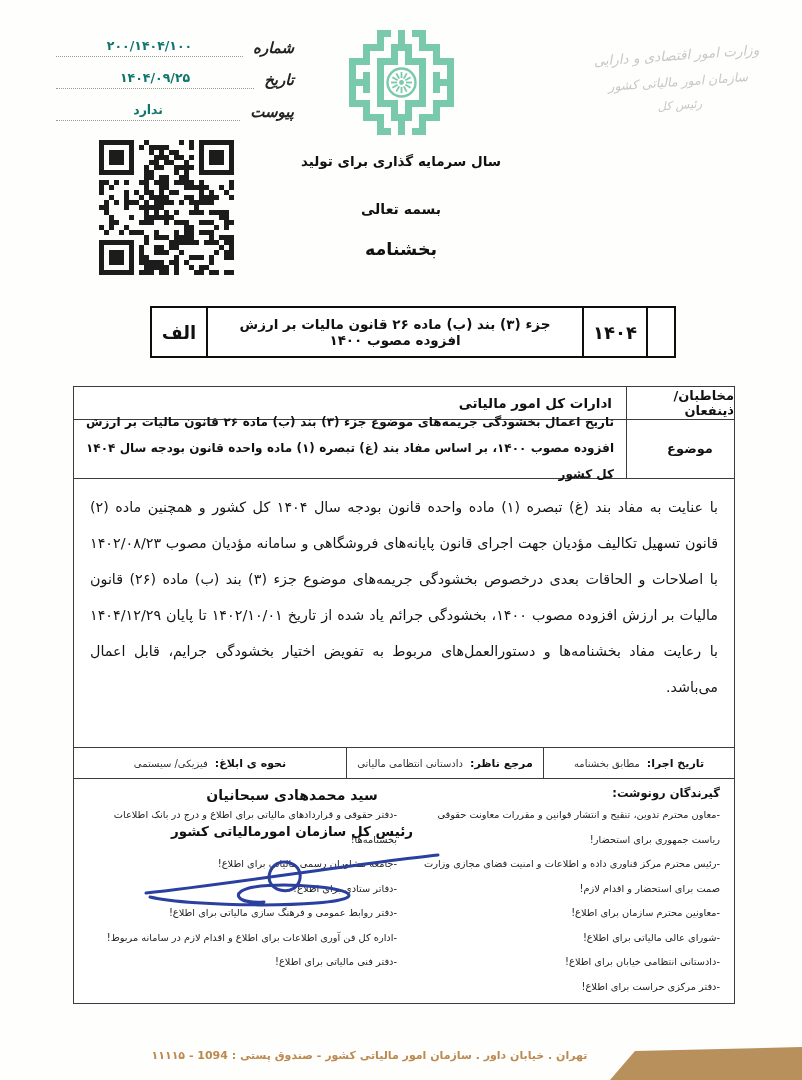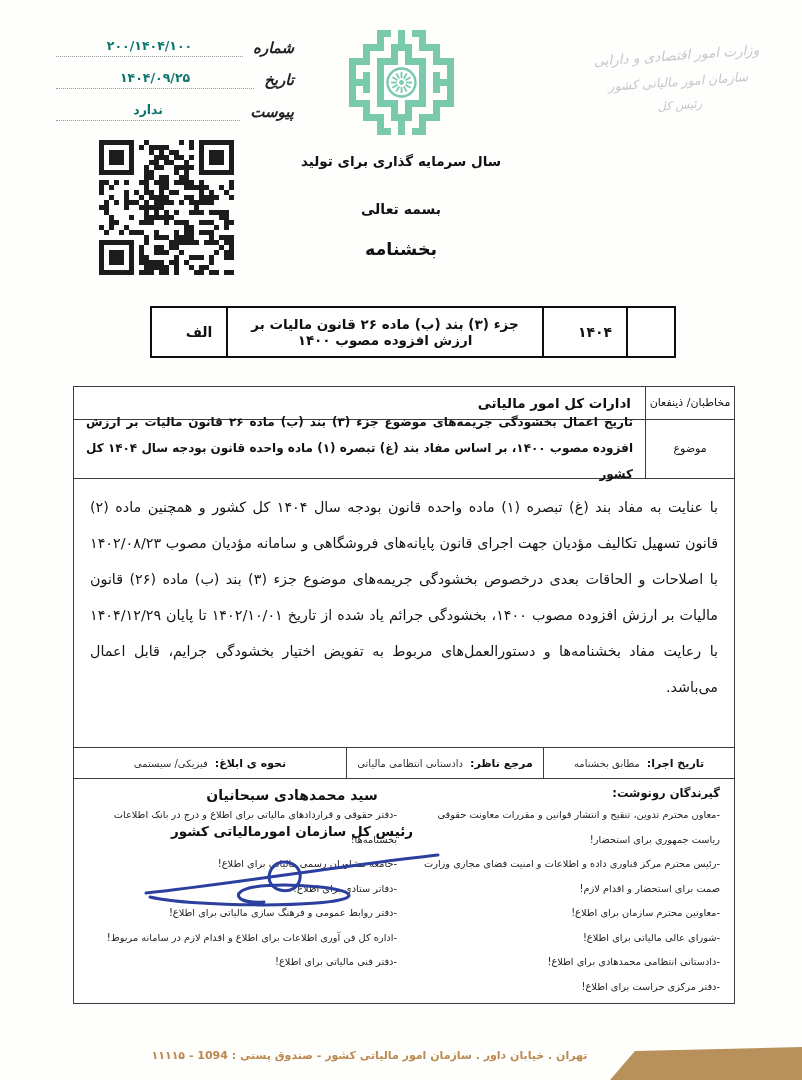--- a/index.html
+++ b/index.html
@@ -38,40 +38,40 @@
   .qr{position:absolute;left:99px;top:140px;width:135px;height:135px;}
   
   .slogan{position:absolute;top:153px;left:0;width:100%;text-align:center;font-weight:bold;font-size:13.5px;}
   .basmala{position:absolute;top:201px;left:0;width:100%;text-align:center;font-weight:bold;font-size:14px;}
   .doctype{position:absolute;top:239px;left:0;width:100%;text-align:center;font-weight:bold;font-size:17.5px;}
   
   .cls-table{
     position:absolute;left:150px;top:306px;width:522px;height:48px;
     border:2.5px solid #0e0e0e;display:flex;direction:rtl;background:#fff;
   }
-  .cls-cell{display:flex;align-items:center;justify-content:center;font-weight:bold;font-size:14px;padding-left:20px;}
+  .cls-cell{display:flex;align-items:center;justify-content:center;font-weight:bold;font-size:18px;}
   .cls-serial{width:26px;border-left:2px solid #0e0e0e;}
   .cls-year{width:62px;border-left:2px solid #0e0e0e;letter-spacing:1px;}
   .cls-ref{flex:1;border-left:2px solid #0e0e0e;padding:0 8px;text-align:center;font-size:13.5px;}
   .cls-letter{width:54px;}
   
   .main-table{
     position:absolute;left:73px;top:386px;width:660px;height:616px;
     border:1.5px solid #3c3c3c;display:flex;flex-direction:column;direction:rtl;background:#fff;
   }
   .mt-row{border-bottom:1px solid #3c3c3c;display:flex;direction:rtl;}
   .mt-row:last-child{border-bottom:none;}
   .row-audience{height:38px;}
   .row-subject{height:58px;}
   .row-body{height:322px;position:relative;display:block;}
   .row-exec{height:36px;}
   .row-recipients{flex:1;display:block;}
   .mt-label{
     width:88px;border-left:1px solid #3c3c3c;display:flex;align-items:center;justify-content:center;
-    font-weight:normal;font-size:11px;flex-shrink:0;
+    font-weight:bold;font-size:13px;flex-shrink:0;padding-left:19px;
   }
   .mt-content{flex:1;display:flex;align-items:center;}
   .audience-value{font-weight:bold;font-size:13.5px;padding-right:14px;}
   .subject-value{
     font-weight:bold;font-size:12px;line-height:2.15;text-align:justify;
     padding:2px 12px;direction:rtl;
   }
   .body-par{
     padding:10px 16px 0 16px;font-size:14.3px;line-height:2.52;text-align:justify;direction:rtl;color:#141414;
   }
@@ -658,21 +658,21 @@
     </div>
 
     <div class="mt-row row-recipients">
       <div class="rcp-heading">گیرندگان رونوشت:</div>
       <div class="rcp-cols">
         <div class="rcp-col rcp-col-right">
           <div>-معاون محترم تدوین، تنقیح و انتشار قوانین و مقررات معاونت حقوقی ریاست جمهوری برای استحضار!</div>
           <div>-رئیس محترم مرکز فناوری داده و اطلاعات و امنیت فضای مجازی وزارت صمت برای استحضار و اقدام لازم!</div>
           <div>-معاونین محترم سازمان برای اطلاع!</div>
           <div>-شورای عالی مالیاتی برای اطلاع!</div>
-          <div>-دادستانی انتظامی محمدهادی برای اطلاع!</div>
+          <div>-دادستانی انتظامی خیابان برای اطلاع!</div>
           <div>-دفتر مرکزی حراست برای اطلاع!</div>
         </div>
         <div class="rcp-col rcp-col-left">
           <div>-دفتر حقوقی و قراردادهای مالیاتی برای اطلاع و درج در بانک اطلاعات بخشنامه‌ها!</div>
           <div>-جامعه مشاوران رسمی مالیاتی برای اطلاع!</div>
           <div>-دفاتر ستادی برای اطلاع!</div>
           <div>-دفتر روابط عمومی و فرهنگ سازی مالیاتی برای اطلاع!</div>
           <div>-اداره کل فن آوری اطلاعات برای اطلاع و اقدام لازم در سامانه مربوط!</div>
           <div>-دفتر فنی مالیاتی برای اطلاع!</div>
         </div>

